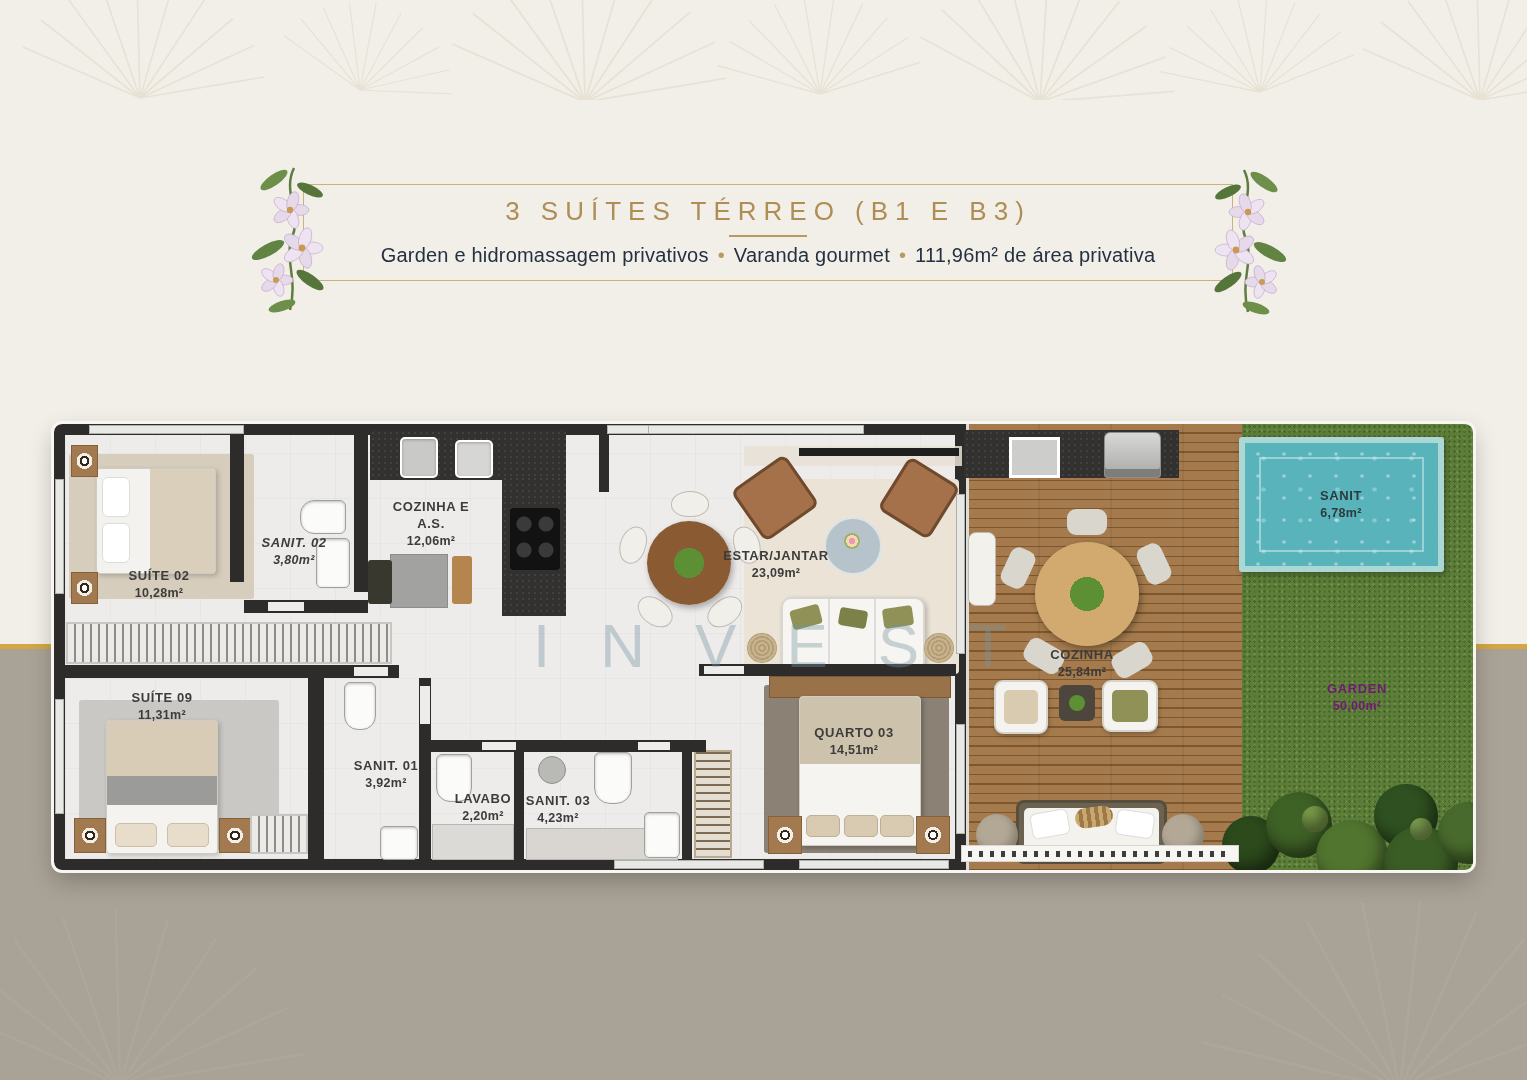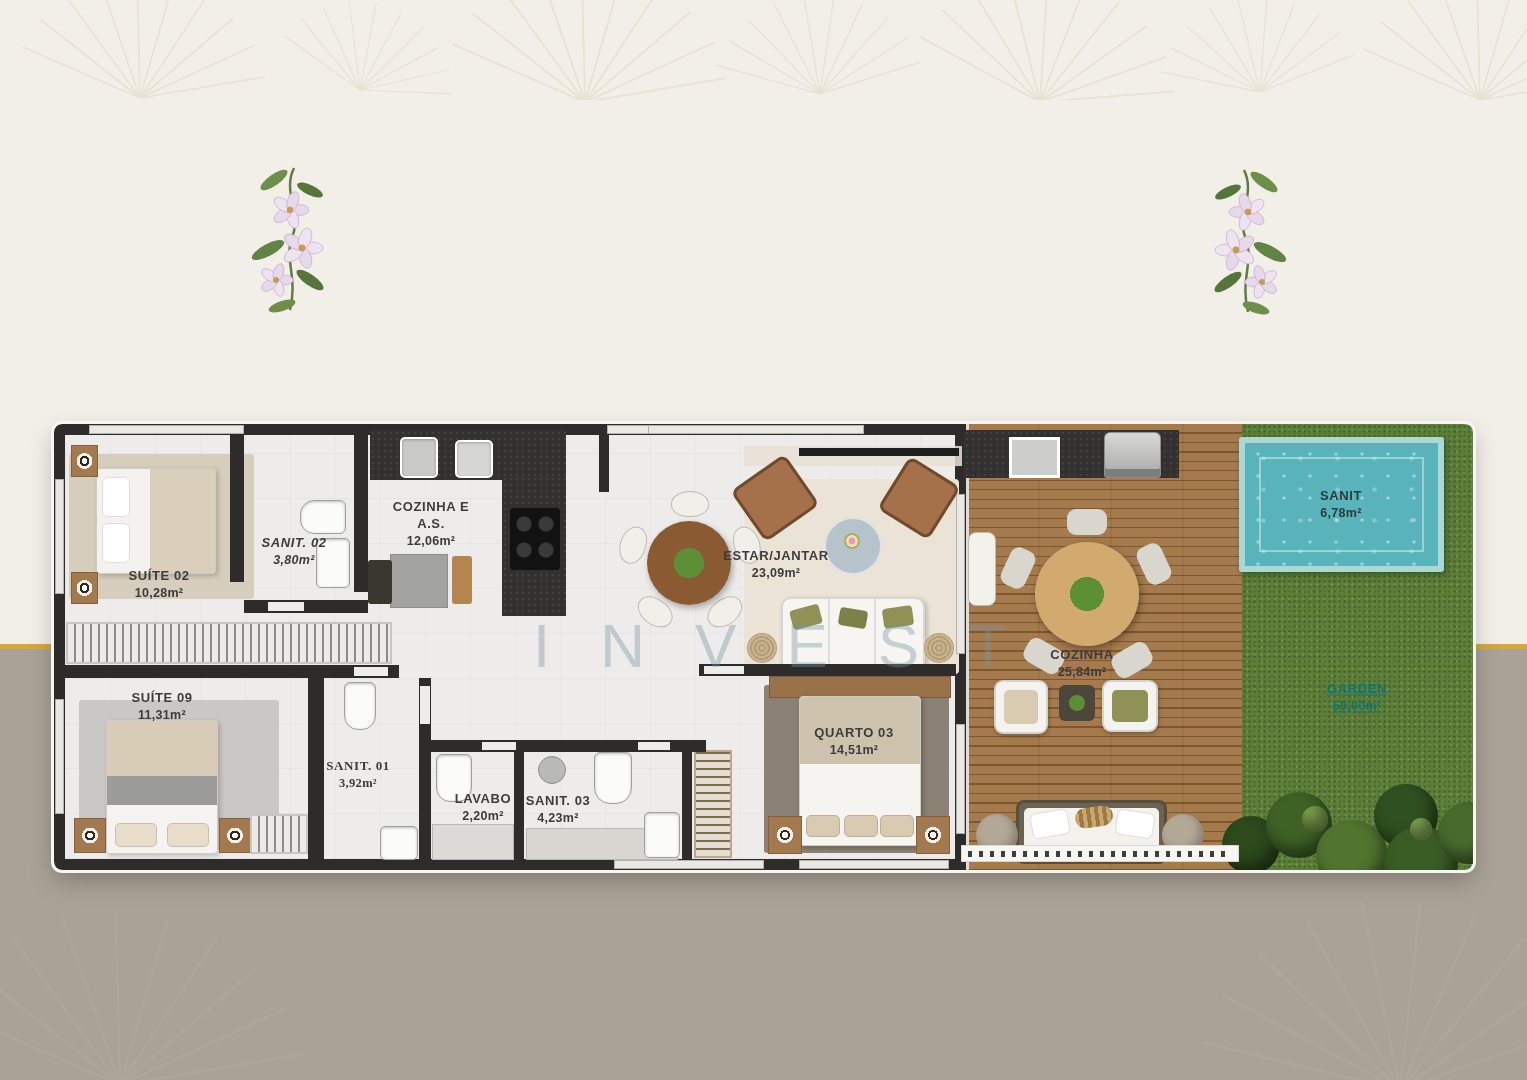--- a/index.html
+++ b/index.html
@@ -64,21 +64,21 @@
   .dchair{background:#d9d6ce;border:1px solid #aeab a2;border-radius:9px;}
   .bush{border-radius:50%;box-shadow:inset -6px -9px 14px rgba(0,0,0,.45);}
   .rail-dots{position:absolute;left:6px;right:6px;top:5px;height:6px;
     background-image:repeating-linear-gradient(90deg,#3d3d3b 0 4px,transparent 4px 11px);}
   .room-label{position:absolute;z-index:6;transform:translate(-50%,-50%);text-align:center;
     color:#3c3c3c;font-weight:bold;font-size:13px;line-height:1.3;letter-spacing:.6px;
     white-space:nowrap;}
   .room-label .area{font-size:12.5px;letter-spacing:.3px;}
   .room-label.wrap{white-space:normal;width:102px;}
   .room-label.on-water{color:#2c3c3e;}
-  .room-label.on-grass{color:#0f766e;text-decoration:underline;}
+  .room-label.on-grass{color:#701a75;}
   .pool-inner{position:absolute;inset:14px;border:2px solid rgba(220,242,242,.5);}
 </style>
 </head>
 <body>
 
 <div id="stage">
 
   <svg class="leafpattern" width="1527" height="100">
     <defs>
       <g id="fan" fill="none" stroke-width="1.1">
@@ -99,20 +99,27 @@
   <div class="bg-bottom"></div>
   <div class="gold-rail"></div>
 
   <svg class="leafpattern-bottom" width="1527" height="200">
     <g stroke="rgba(255,255,255,0.06)">
       <use href="#fan" transform="translate(120,205) scale(2.2)"></use>
       <use href="#fan" transform="translate(1400,210) scale(2.4) rotate(-10)"></use>
     </g>
   </svg>
 
+  <div class="header-frame">
+    <div class="title">3 SUÍTES TÉRREO (B1 E B3)</div>
+    <div class="divider"></div>
+    <div class="subtitle">
+      <span>Garden e hidromassagem privativos</span><span class="dot">•</span><span>Varanda gourmet</span><span class="dot">•</span><span>111,96m² de área privativa</span>
+    </div>
+  </div>
 
   <svg class="flower" style="left:250px;top:162px;" width="80" height="152" viewBox="0 0 80 152">
     <path d="M44,6 C32,30 52,52 42,76 C34,96 48,116 40,148" stroke="#5f7d40" stroke-width="2.5" fill="none"></path>
     <ellipse cx="24" cy="18" rx="16" ry="5.5" fill="#6d8f4a" transform="rotate(-35 24 18)"></ellipse>
     <ellipse cx="60" cy="28" rx="14" ry="5" fill="#55753a" transform="rotate(25 60 28)"></ellipse>
     <ellipse cx="18" cy="88" rx="18" ry="6" fill="#618344" transform="rotate(-28 18 88)"></ellipse>
     <ellipse cx="60" cy="118" rx="16" ry="5.5" fill="#55753a" transform="rotate(35 60 118)"></ellipse>
     <ellipse cx="32" cy="144" rx="14" ry="5" fill="#6d8f4a" transform="rotate(-18 32 144)"></ellipse>
     <g transform="translate(40,48)">
       <ellipse cx="9" cy="0" rx="10" ry="5.5" fill="#e6d9ea" stroke="#c7abd0" stroke-width=".7"></ellipse>
@@ -346,21 +353,21 @@
       <div class="area">12,06m²</div>
     </div>
     <div class="room-label" style="left:722px;top:141px;">
       <div>ESTAR/JANTAR</div>
       <div class="area">23,09m²</div>
     </div>
     <div class="room-label" style="left:108px;top:283px;">
       <div>SUÍTE 09</div>
       <div class="area">11,31m²</div>
     </div>
-    <div class="room-label" style="left:304px;top:351px;font-family:Liberation Serif, serif;">
+    <div class="room-label" style="left:332px;top:351px;">
       <div>SANIT. 01</div>
       <div class="area">3,92m²</div>
     </div>
     <div class="room-label" style="left:429px;top:384px;">
       <div>LAVABO</div>
       <div class="area">2,20m²</div>
     </div>
     <div class="room-label" style="left:504px;top:386px;">
       <div>SANIT. 03</div>
       <div class="area">4,23m²</div>

